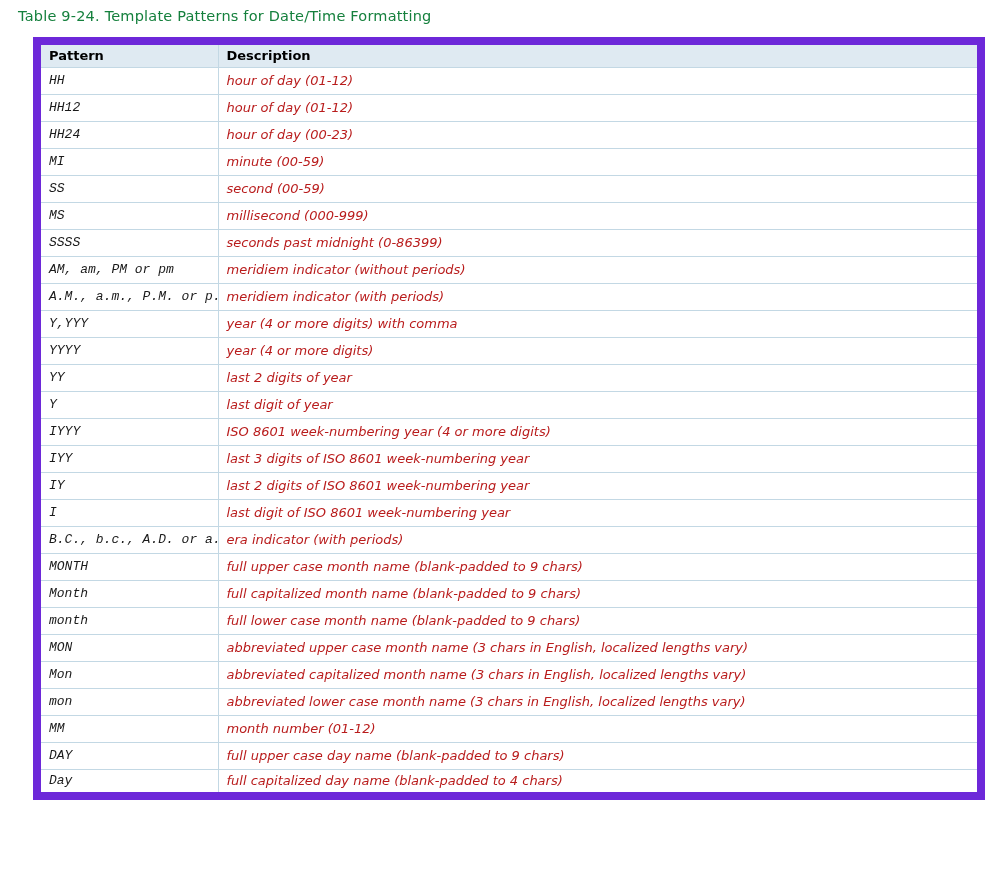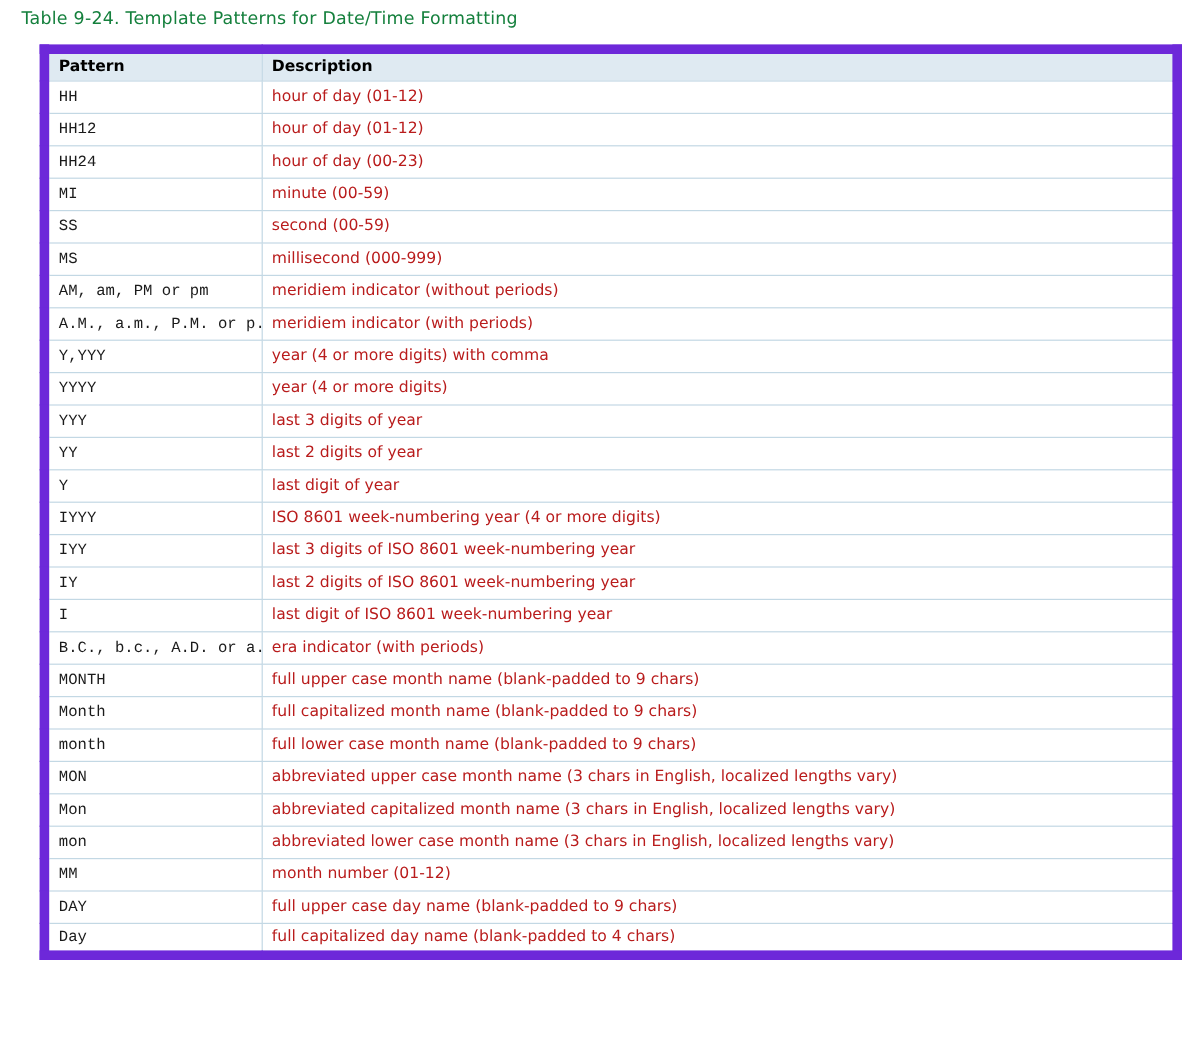--- a/index.html
+++ b/index.html
@@ -40,20 +40,21 @@
   }
   table.patterns-table td {
     height: 27px;
     box-sizing: border-box;
     padding: 0 8px;
     border: 1px solid #c3d8e4;
     vertical-align: middle;
     background: #ffffff;
     white-space: nowrap;
     overflow: hidden;
+    font-style: italic;
   }
   td.pattern-cell {
     font-family: "Liberation Mono", "DejaVu Sans Mono", monospace;
     font-size: 13px;
     color: #1a1a1a;
     padding: 0 6px;
   }
   td.desc-cell {
     font-family: "DejaVu Sans", "Liberation Sans", sans-serif;
     font-size: 13px;
@@ -95,38 +96,38 @@
       </tr>
       <tr>
         <td class="pattern-cell">SS</td>
         <td class="desc-cell">second (00-59)</td>
       </tr>
       <tr>
         <td class="pattern-cell">MS</td>
         <td class="desc-cell">millisecond (000-999)</td>
       </tr>
       <tr>
+        <td class="pattern-cell">SSSS</td>
+        <td class="desc-cell">seconds past midnight (0-86399)</td>
+      </tr>
+      <tr>
         <td class="pattern-cell">AM, am, PM or pm</td>
         <td class="desc-cell">meridiem indicator (without periods)</td>
       </tr>
       <tr>
         <td class="pattern-cell">A.M., a.m., P.M. or p.m.</td>
         <td class="desc-cell">meridiem indicator (with periods)</td>
       </tr>
       <tr>
         <td class="pattern-cell">Y,YYY</td>
         <td class="desc-cell">year (4 or more digits) with comma</td>
       </tr>
       <tr>
         <td class="pattern-cell">YYYY</td>
         <td class="desc-cell">year (4 or more digits)</td>
-      </tr>
-      <tr>
-        <td class="pattern-cell">YYY</td>
-        <td class="desc-cell">last 3 digits of year</td>
       </tr>
       <tr>
         <td class="pattern-cell">YY</td>
         <td class="desc-cell">last 2 digits of year</td>
       </tr>
       <tr>
         <td class="pattern-cell">Y</td>
         <td class="desc-cell">last digit of year</td>
       </tr>
       <tr>

